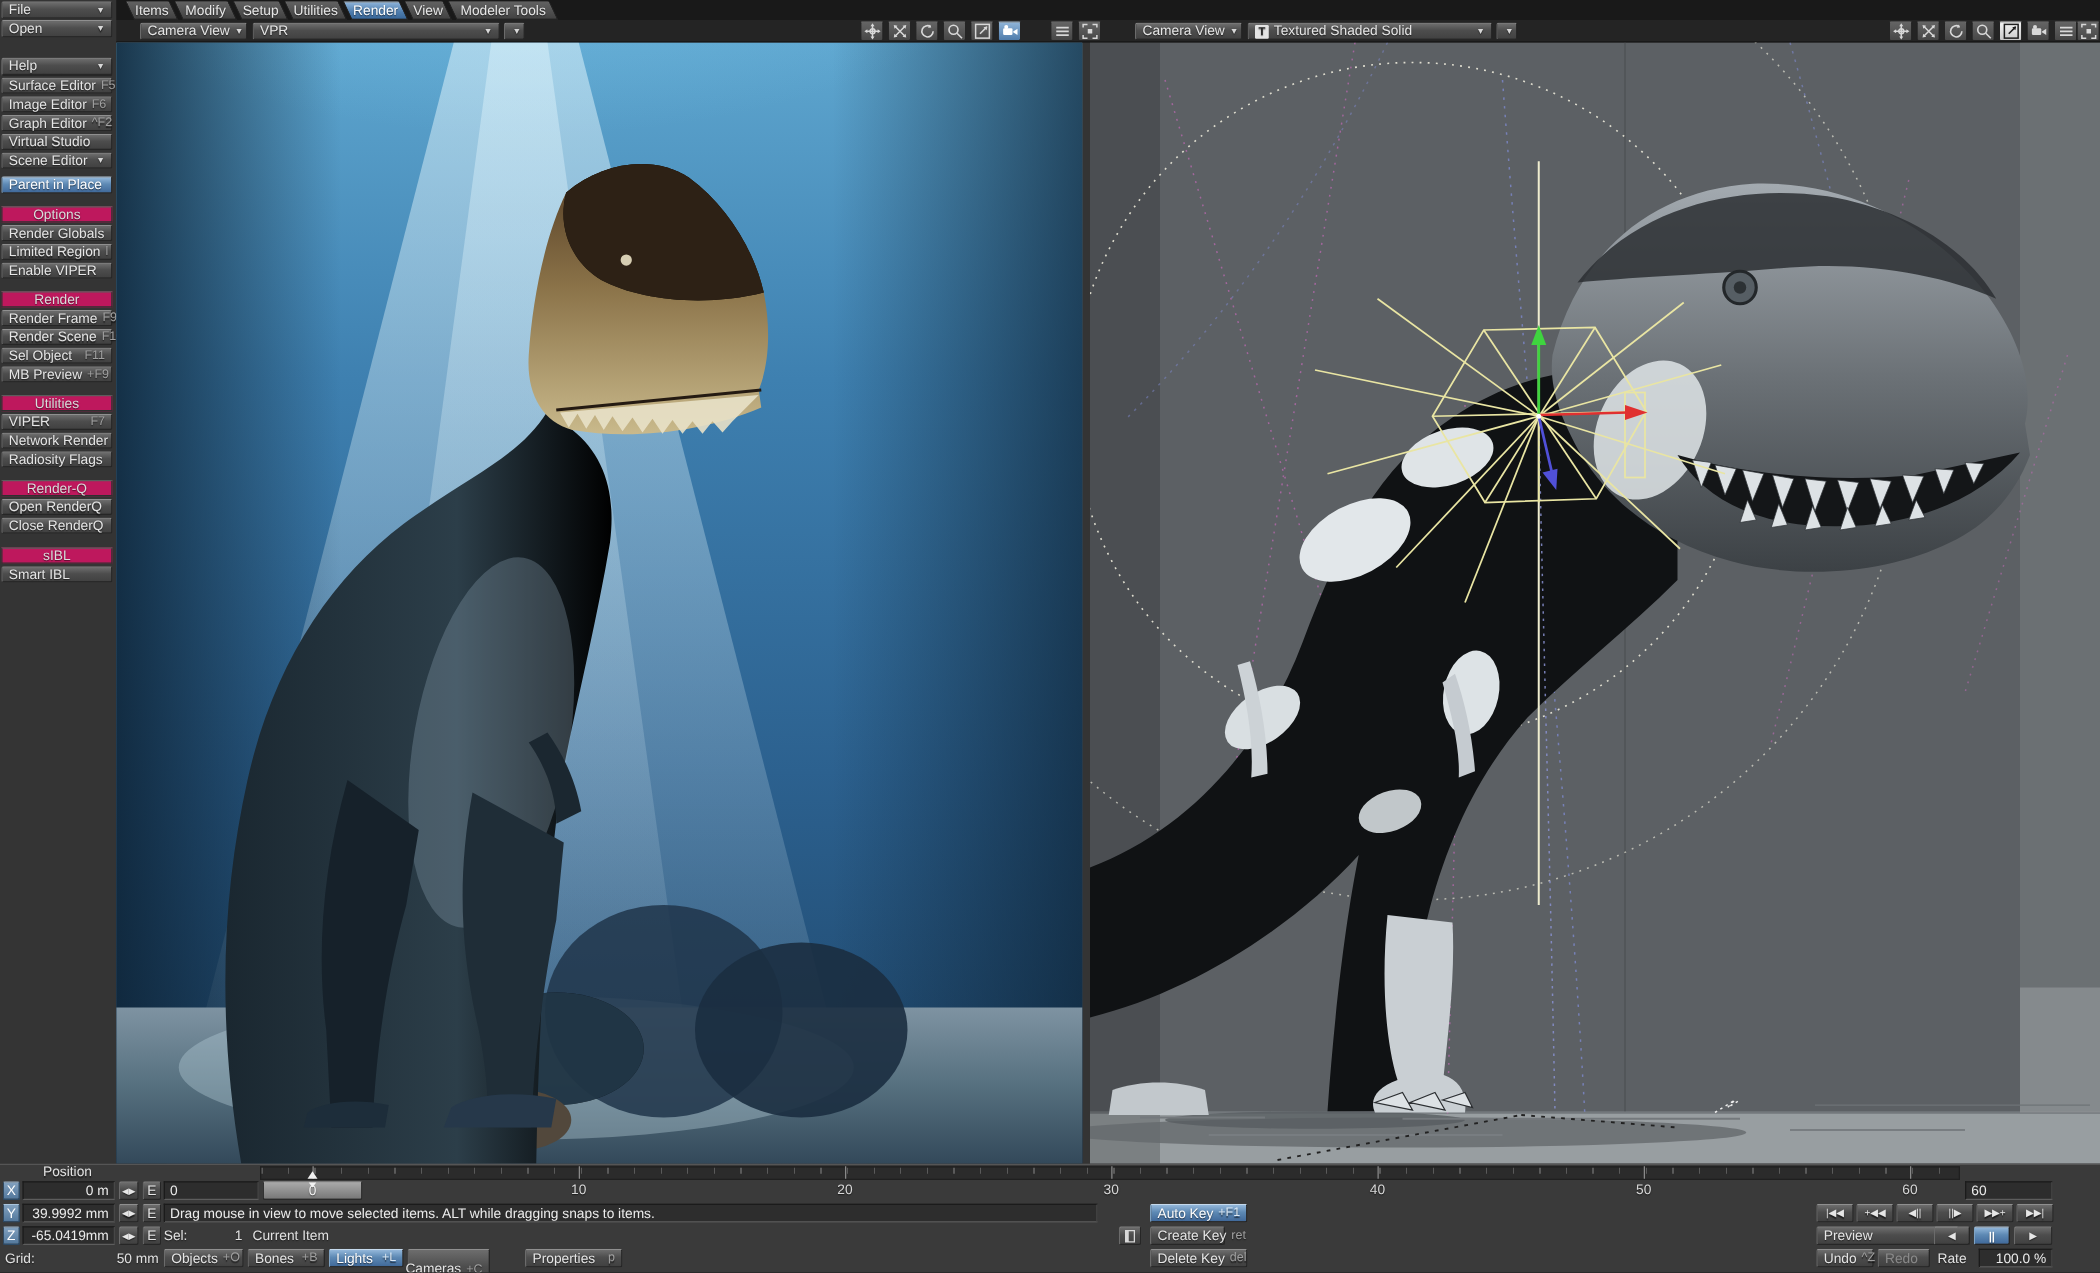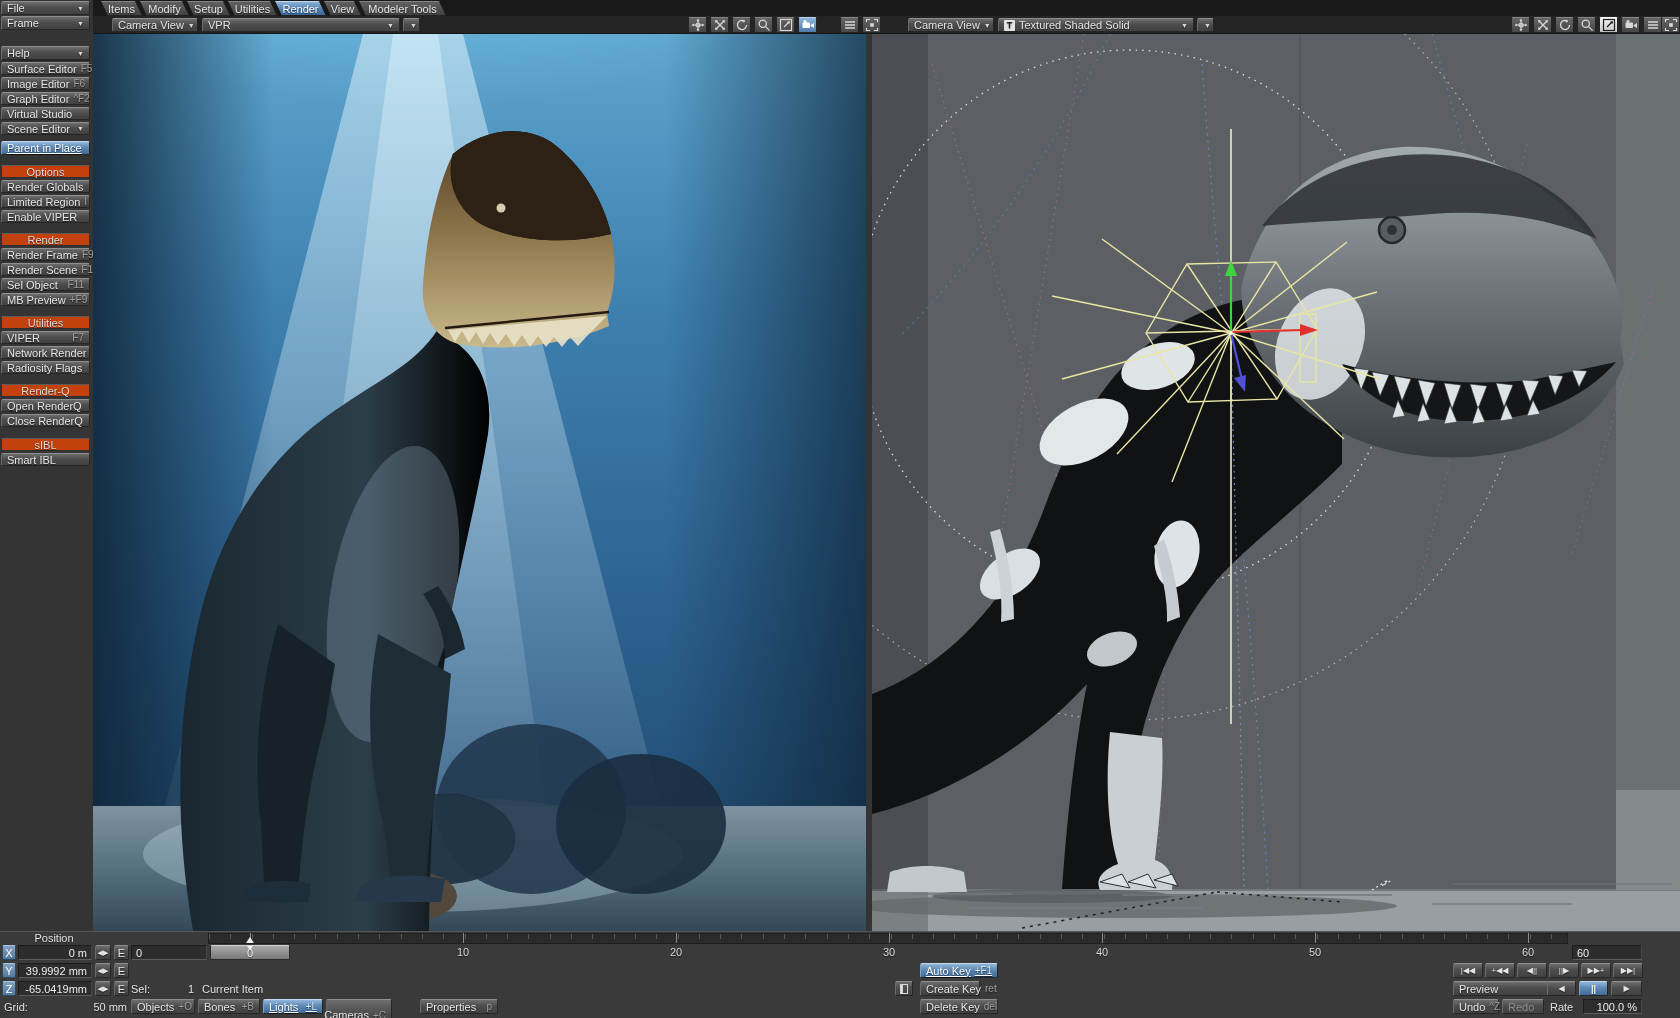--- a/index.html
+++ b/index.html
@@ -10,23 +10,23 @@
   
   .btn{position:absolute;display:flex;align-items:center;padding:0 5px;height:14px;
        background:linear-gradient(#6d6d6d,#4d4d4d 45%,#414141);
        border:1px solid #262626;border-top-color:#8f8f8f;border-left-color:#6b6b6b;
        border-radius:2px;color:#e6e6e6;text-shadow:0 1px 1px rgba(0,0,0,.6);
        white-space:nowrap;cursor:default;}
   .btn .sc{margin-left:auto;color:#a0a0a0;font-size:10px;padding-left:4px;}
   .btn .caret{margin-left:auto;font-size:7px;color:#d7d7d7;padding-left:4px;}
   .btn.center{justify-content:center;}
   .accent{background:linear-gradient(#93b7da,#5d89b4 45%,#40699a)!important;
-          border-top-color:#c5d9ec!important;border-left-color:#7fa3c4!important;color:#fff!important;text-decoration:underline;}
+          border-top-color:#c5d9ec!important;border-left-color:#7fa3c4!important;color:#fff!important;}
   .sectionTitle{position:absolute;display:flex;align-items:center;justify-content:center;height:13px;
-       background:#c2410c;border:1px solid #303030;border-top-color:#5c5c5c;color:#dcdcdc;
+       background:#be185d;border:1px solid #303030;border-top-color:#5c5c5c;color:#dcdcdc;
        text-shadow:0 1px 1px rgba(0,0,0,.6);}
   .field{position:absolute;display:flex;align-items:center;height:15px;padding:0 4px;
        background:#2d2d2d;border:1px solid #1b1b1b;border-bottom-color:#5d5d5d;border-right-color:#474747;
        color:#ececec;white-space:nowrap;}
   .field.right{justify-content:flex-end;}
   .plain{position:absolute;display:flex;align-items:center;height:15px;color:#e2e2e2;
        text-shadow:0 1px 1px rgba(0,0,0,.5);white-space:nowrap;}
   .chip{position:absolute;display:flex;align-items:center;justify-content:center;width:14px;height:15px;
        background:linear-gradient(#82a1bf,#53789c);border:1px solid #2c4burger66;border:1px solid #2c4a66;
        border-top-color:#aac5dd;color:#fff;border-radius:2px;}
@@ -111,21 +111,21 @@
 </svg>
 
 <div class="app">
 
   <div class="abs" style="left:0;top:0;width:93px;height:931px;background:#343434;">
     <div class="btn" style="left:1px;top:1px;width:89px;">
       <span>File</span>
       <span class="caret">▼</span>
     </div>
     <div class="btn" style="left:1px;top:16px;width:89px;">
-      <span>Frame</span>
+      <span>Open</span>
       <span class="caret">▼</span>
     </div>
     <div class="btn" style="left:1px;top:31px;width:89px;margin-top:16px;">
       <span>Windows</span>
       <span class="caret">▼</span>
     </div>
     <div class="btn" style="left:1px;top:46px;width:89px;">
       <span>Help</span>
       <span class="caret">▼</span>
     </div>
@@ -607,20 +607,23 @@
       <div class="ruler-label" style="left:1318px;top:1px;">60</div>
       <div class="slider-handle" style="left:0;top:0;width:80px;height:15px;">
         <div class="notch"></div>
         <span>0</span>
       </div>
     </div>
     <div class="field" style="left:1572px;top:13px;width:70px;">
         <span>60</span>
       </div>
 
+    <div class="field" style="left:131px;top:31px;width:747px;">
+      <span>Drag mouse in view to move selected items. ALT while dragging snaps to items.</span>
+    </div>
 
     <div class="plain" style="left:131px;top:49px;">
         <span>Sel:</span>
       </div>
     <div class="plain" style="left:158px;top:49px;width:36px;justify-content:flex-end;">
         <span>1</span>
       </div>
     <div class="plain" style="left:202px;top:49px;">
         <span>Current Item</span>
       </div>

